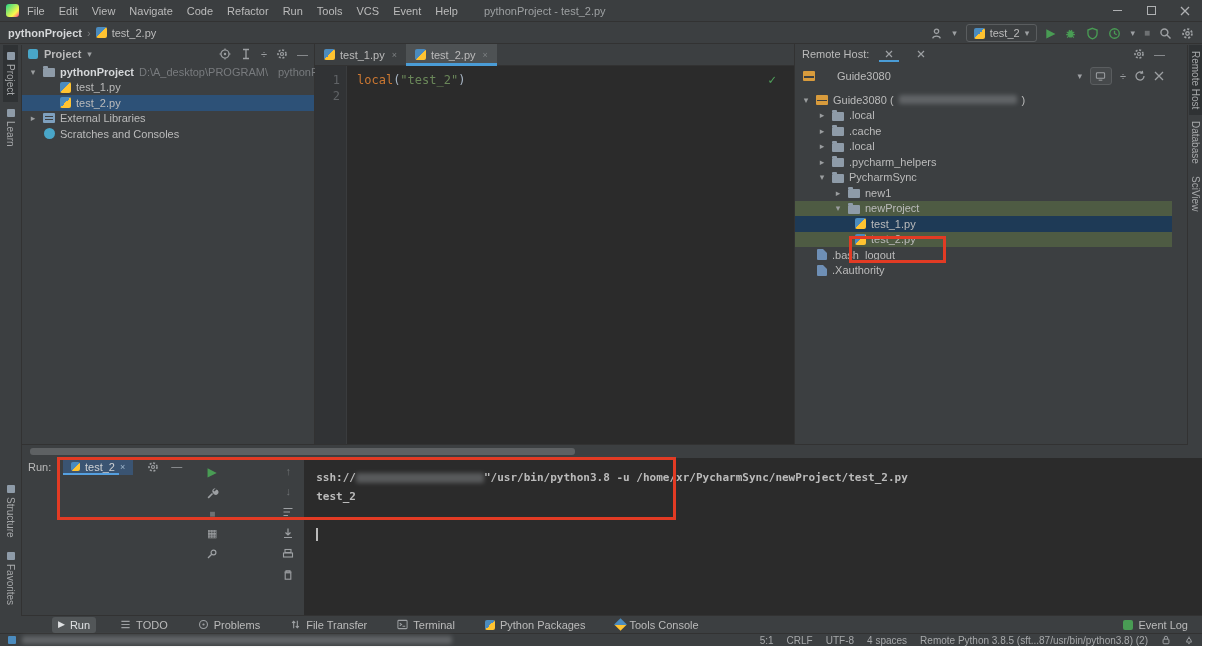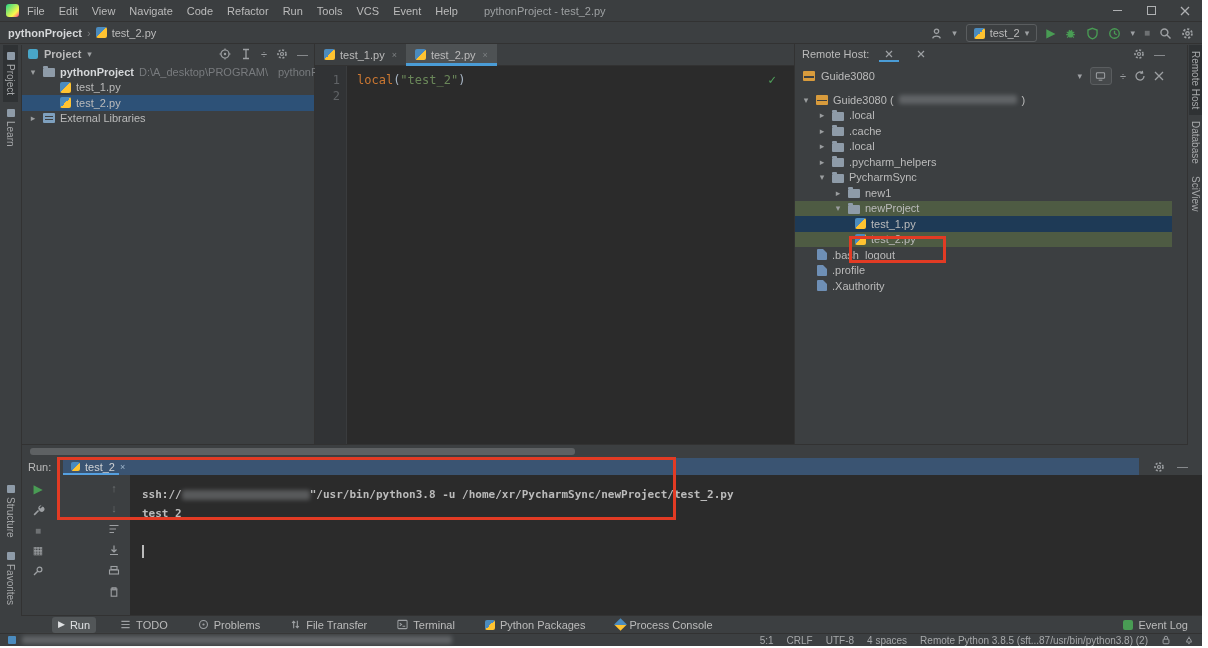--- a/index.html
+++ b/index.html
@@ -81,30 +81,30 @@
   .codecol { padding:6px 0 0 10px; line-height:16px; }
   .kw { color:#CC7832; } .pun { color:#A9B7C6; } .str { color:#6A8759; }
   .insp-check { position:absolute; right:18px; top:6px; color:#4FA15B; font-size:13px; font-weight:bold; }
 
   
   .remote-panel { width:392px; flex:none; background:#3C3F41; display:flex; flex-direction:column; padding-right:15px; }
   .remote-header { height:20px; display:flex; align-items:center; padding:0 7px; gap:8px; }
   .rtab { display:flex; align-items:center; padding:2px 8px; position:relative; }
   .rtab.active::after { content:""; position:absolute; left:2px; right:2px; bottom:-2px; height:2px; background:#4A9CD6; }
   .remote-toolbar { height:24px; display:flex; align-items:center; gap:8px; padding:0 8px; }
-  .host-select { display:flex; align-items:center; gap:6px; flex:1; }
+  .host-select { display:flex; align-items:center; gap:22px; flex:1; }
   .tgl { width:22px; height:18px; border:1px solid #5A5D5F; border-radius:3px; background:#46494B; display:flex; align-items:center; justify-content:center; }
   .rtree { padding-top:4px; }
 
   
   .hscroll-zone { height:13px; position:relative; background:#3C3F41; }
   .hscroll { position:absolute; left:30px; top:3px; width:545px; height:7px; border-radius:3px; background:#5E6163; }
 
   
-  .runpanel { height:157px; display:flex; flex-direction:column; margin-left:22px; }
+  .runpanel { height:157px; display:flex; margin-left:22px; }
   .run-header { height:17px; display:flex; align-items:center; }
   .run-label { width:41px; padding-left:6px; color:#BBBBBB; flex:none; }
   .run-strip { flex:1; background:#3A5472; height:17px; display:flex; align-items:center; align-self:stretch; }
   .runtab { display:flex; align-items:center; gap:5px; padding:0 8px; height:17px; position:relative; color:#D0D2D4; }
   .runtab::after { content:""; position:absolute; left:0; right:14px; bottom:0; height:2.5px; background:#55A0E0; }
   .run-hdr-icons { display:flex; gap:12px; padding:0 14px; }
   .run-body { flex:1; display:flex; background:#3C3F41; }
   .runtools { width:108px; flex:none; display:flex; padding-top:8px; }
   .rcol { display:flex; flex-direction:column; align-items:center; gap:9px; width:34px; }
   .rcol.c2 { margin-left:44px; }
@@ -281,20 +281,24 @@
       </div>
       <div class="prow ind2 hl-sel">
         <span class="pyicon"></span>
         <span>test_2.py</span>
       </div>
       <div class="prow ind0">
         <span class="chev">▸</span>
         <span class="libicon"></span>
         <span>External Libraries</span>
       </div>
+      <div class="prow ind1">
+        <span class="scratchicon"></span>
+        <span>Scratches and Consoles</span>
+      </div>
     </div>
 
     <div class="editor">
       <div class="tabbar">
         <div class="etab">
           <span class="pyicon"></span>
           <span>test_1.py</span>
           <span class="x">×</span>
         </div>
         <div class="etab active">
@@ -407,24 +411,20 @@
         <div class="prow ind3 hl-green">
             <span class="pyicon"></span>
             <span>test_2.py</span>
           </div>
         <div class="prow ind1">
             <span class="fileicon"></span>
             <span>.bash_logout</span>
           </div>
         <div class="prow ind1">
             <span class="fileicon"></span>
-            <span>.profile</span>
-          </div>
-        <div class="prow ind1">
-            <span class="fileicon"></span>
             <span>.Xauthority</span>
           </div>
       </div>
     </div>
   </div>
 
   <div class="hscroll-zone">
     <div class="hscroll"></div>
   </div>
 
@@ -521,21 +521,21 @@
           <path d="M3 4.5 L5 6 3 7.5 M6 8 H9" stroke="#9DA0A3" fill="none" stroke-width="1.1"></path>
         </svg>
       <span>Terminal</span>
     </div>
     <div class="bitem">
       <span class="pyicon" style="width:10px;height:10px"></span>
       <span>Python Packages</span>
     </div>
     <div class="bitem">
       <span class="pydiamond"></span>
-      <span>Process Console</span>
+      <span>Tools Console</span>
     </div>
     <div class="eventlog">
       <span class="evicon"></span>
       <span>Event Log</span>
     </div>
   </div>
 
   <div class="statusbar">
     <div class="st-left">
       <span class="stmini"></span>

